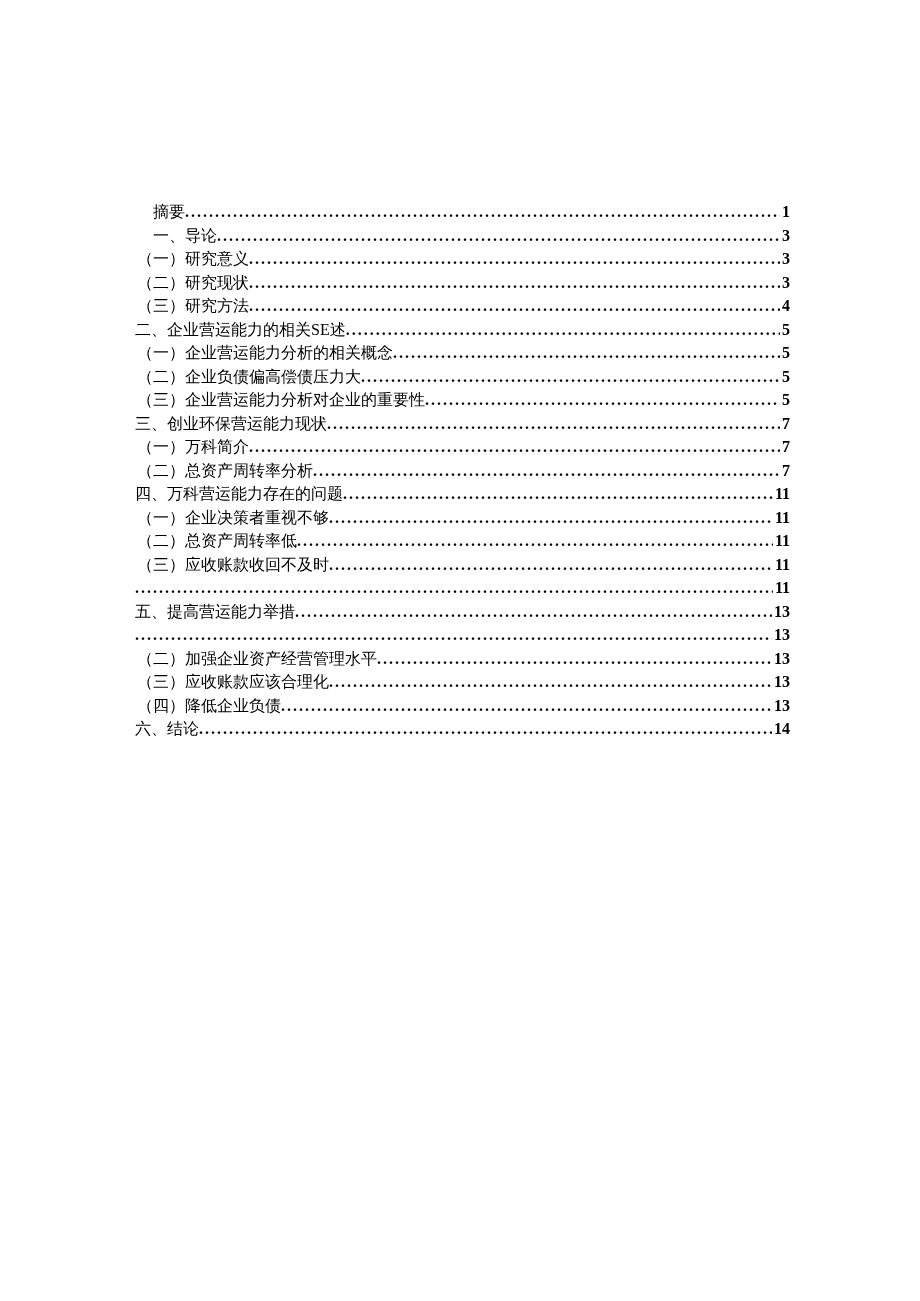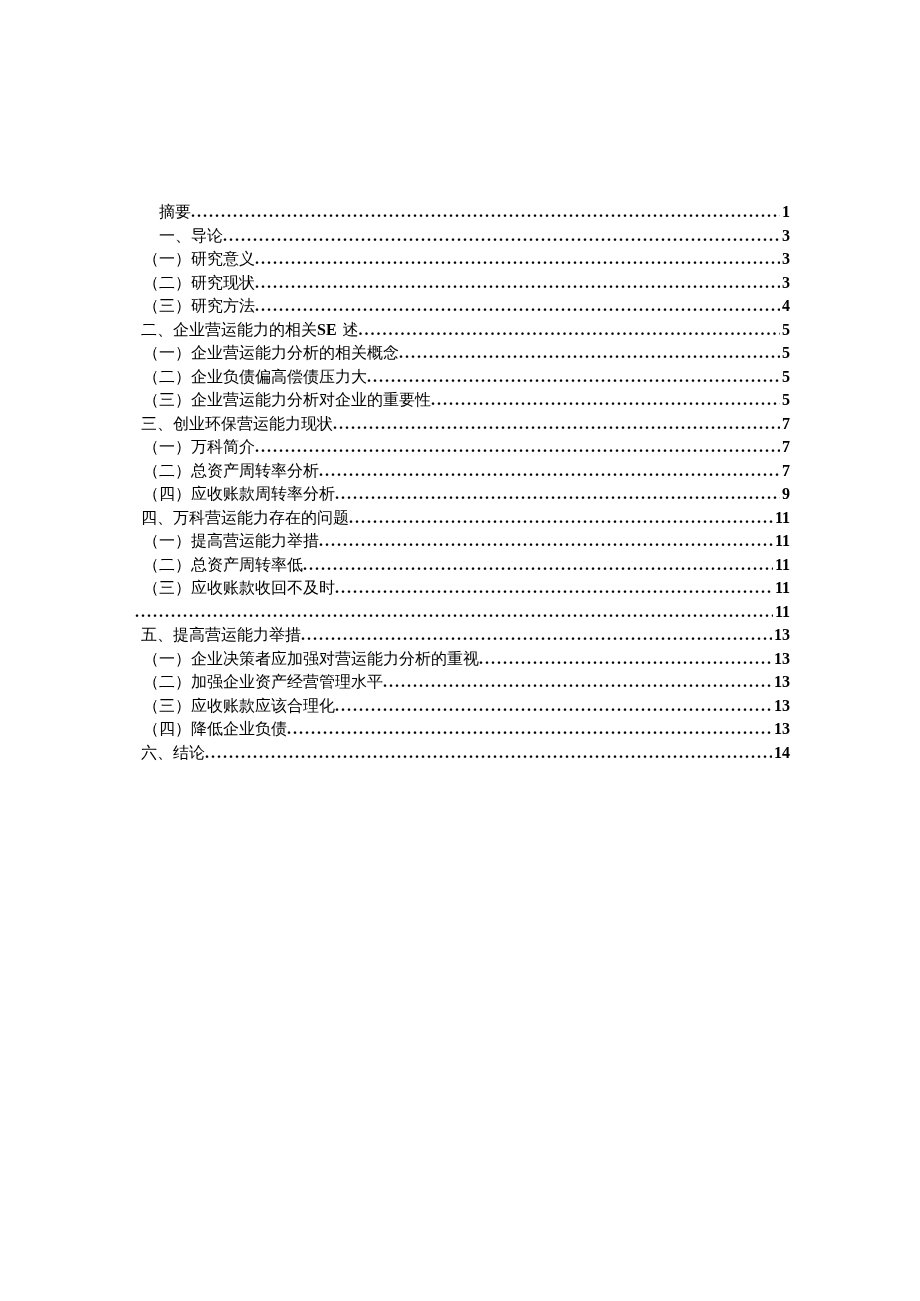--- a/index.html
+++ b/index.html
@@ -17,21 +17,20 @@
     .toc-entry {
       display: flex;
       align-items: baseline;
       font-size: 16px;
       line-height: 23.5px;
       color: #000;
       white-space: nowrap;
     }
     .toc-title {
       flex: 0 0 auto;
-      margin-left: 6px;
     }
     .toc-title.indent {
       padding-left: 2px;
     }
     .toc-title.first {
       padding-left: 18px;
     }
     .toc-leader {
       flex: 1 1 auto;
       overflow: hidden;
@@ -42,21 +41,21 @@
     .toc-leader::after {
       content: "..............................................................................................................";
     }
     .toc-page {
       flex: 0 0 auto;
       font-weight: bold;
       padding-left: 2px;
     }
     .se {
       font-family: "Times New Roman", serif;
-      font-weight: bold;
+      font-weight: normal;
     }
   </style>
 </head>
 <body>
 
 <div class="page">
   <div id="toc-container">
       <div class="toc-entry">
         <span class="toc-title first">摘要</span>
         <span class="toc-leader"></span>
@@ -113,31 +112,26 @@
         <span class="toc-title indent">（一）万科简介</span>
         <span class="toc-leader"></span>
         <span class="toc-page">7</span>
       </div>
       <div class="toc-entry">
         <span class="toc-title indent">（二）总资产周转率分析</span>
         <span class="toc-leader"></span>
         <span class="toc-page">7</span>
       </div>
       <div class="toc-entry">
-        <span class="toc-title indent">（四）应收账款周转率分析</span>
-        <span class="toc-leader"></span>
-        <span class="toc-page">9</span>
-      </div>
-      <div class="toc-entry">
         <span class="toc-title ">四、万科营运能力存在的问题</span>
         <span class="toc-leader"></span>
         <span class="toc-page">11</span>
       </div>
       <div class="toc-entry">
-        <span class="toc-title indent">（一）提高营运能力举措</span>
+        <span class="toc-title indent">（一）企业决策者重视不够</span>
         <span class="toc-leader"></span>
         <span class="toc-page">11</span>
       </div>
       <div class="toc-entry">
         <span class="toc-title indent">（二）总资产周转率低</span>
         <span class="toc-leader"></span>
         <span class="toc-page">11</span>
       </div>
       <div class="toc-entry">
         <span class="toc-title indent">（三）应收账款收回不及时</span>
@@ -147,21 +141,20 @@
       <div class="toc-entry">
         <span class="toc-leader"></span>
         <span class="toc-page">11</span>
       </div>
       <div class="toc-entry">
         <span class="toc-title ">五、提高营运能力举措</span>
         <span class="toc-leader"></span>
         <span class="toc-page">13</span>
       </div>
       <div class="toc-entry">
-        <span class="toc-title indent">（一）企业决策者应加强对营运能力分析的重视</span>
         <span class="toc-leader"></span>
         <span class="toc-page">13</span>
       </div>
       <div class="toc-entry">
         <span class="toc-title indent">（二）加强企业资产经营管理水平</span>
         <span class="toc-leader"></span>
         <span class="toc-page">13</span>
       </div>
       <div class="toc-entry">
         <span class="toc-title indent">（三）应收账款应该合理化</span>

